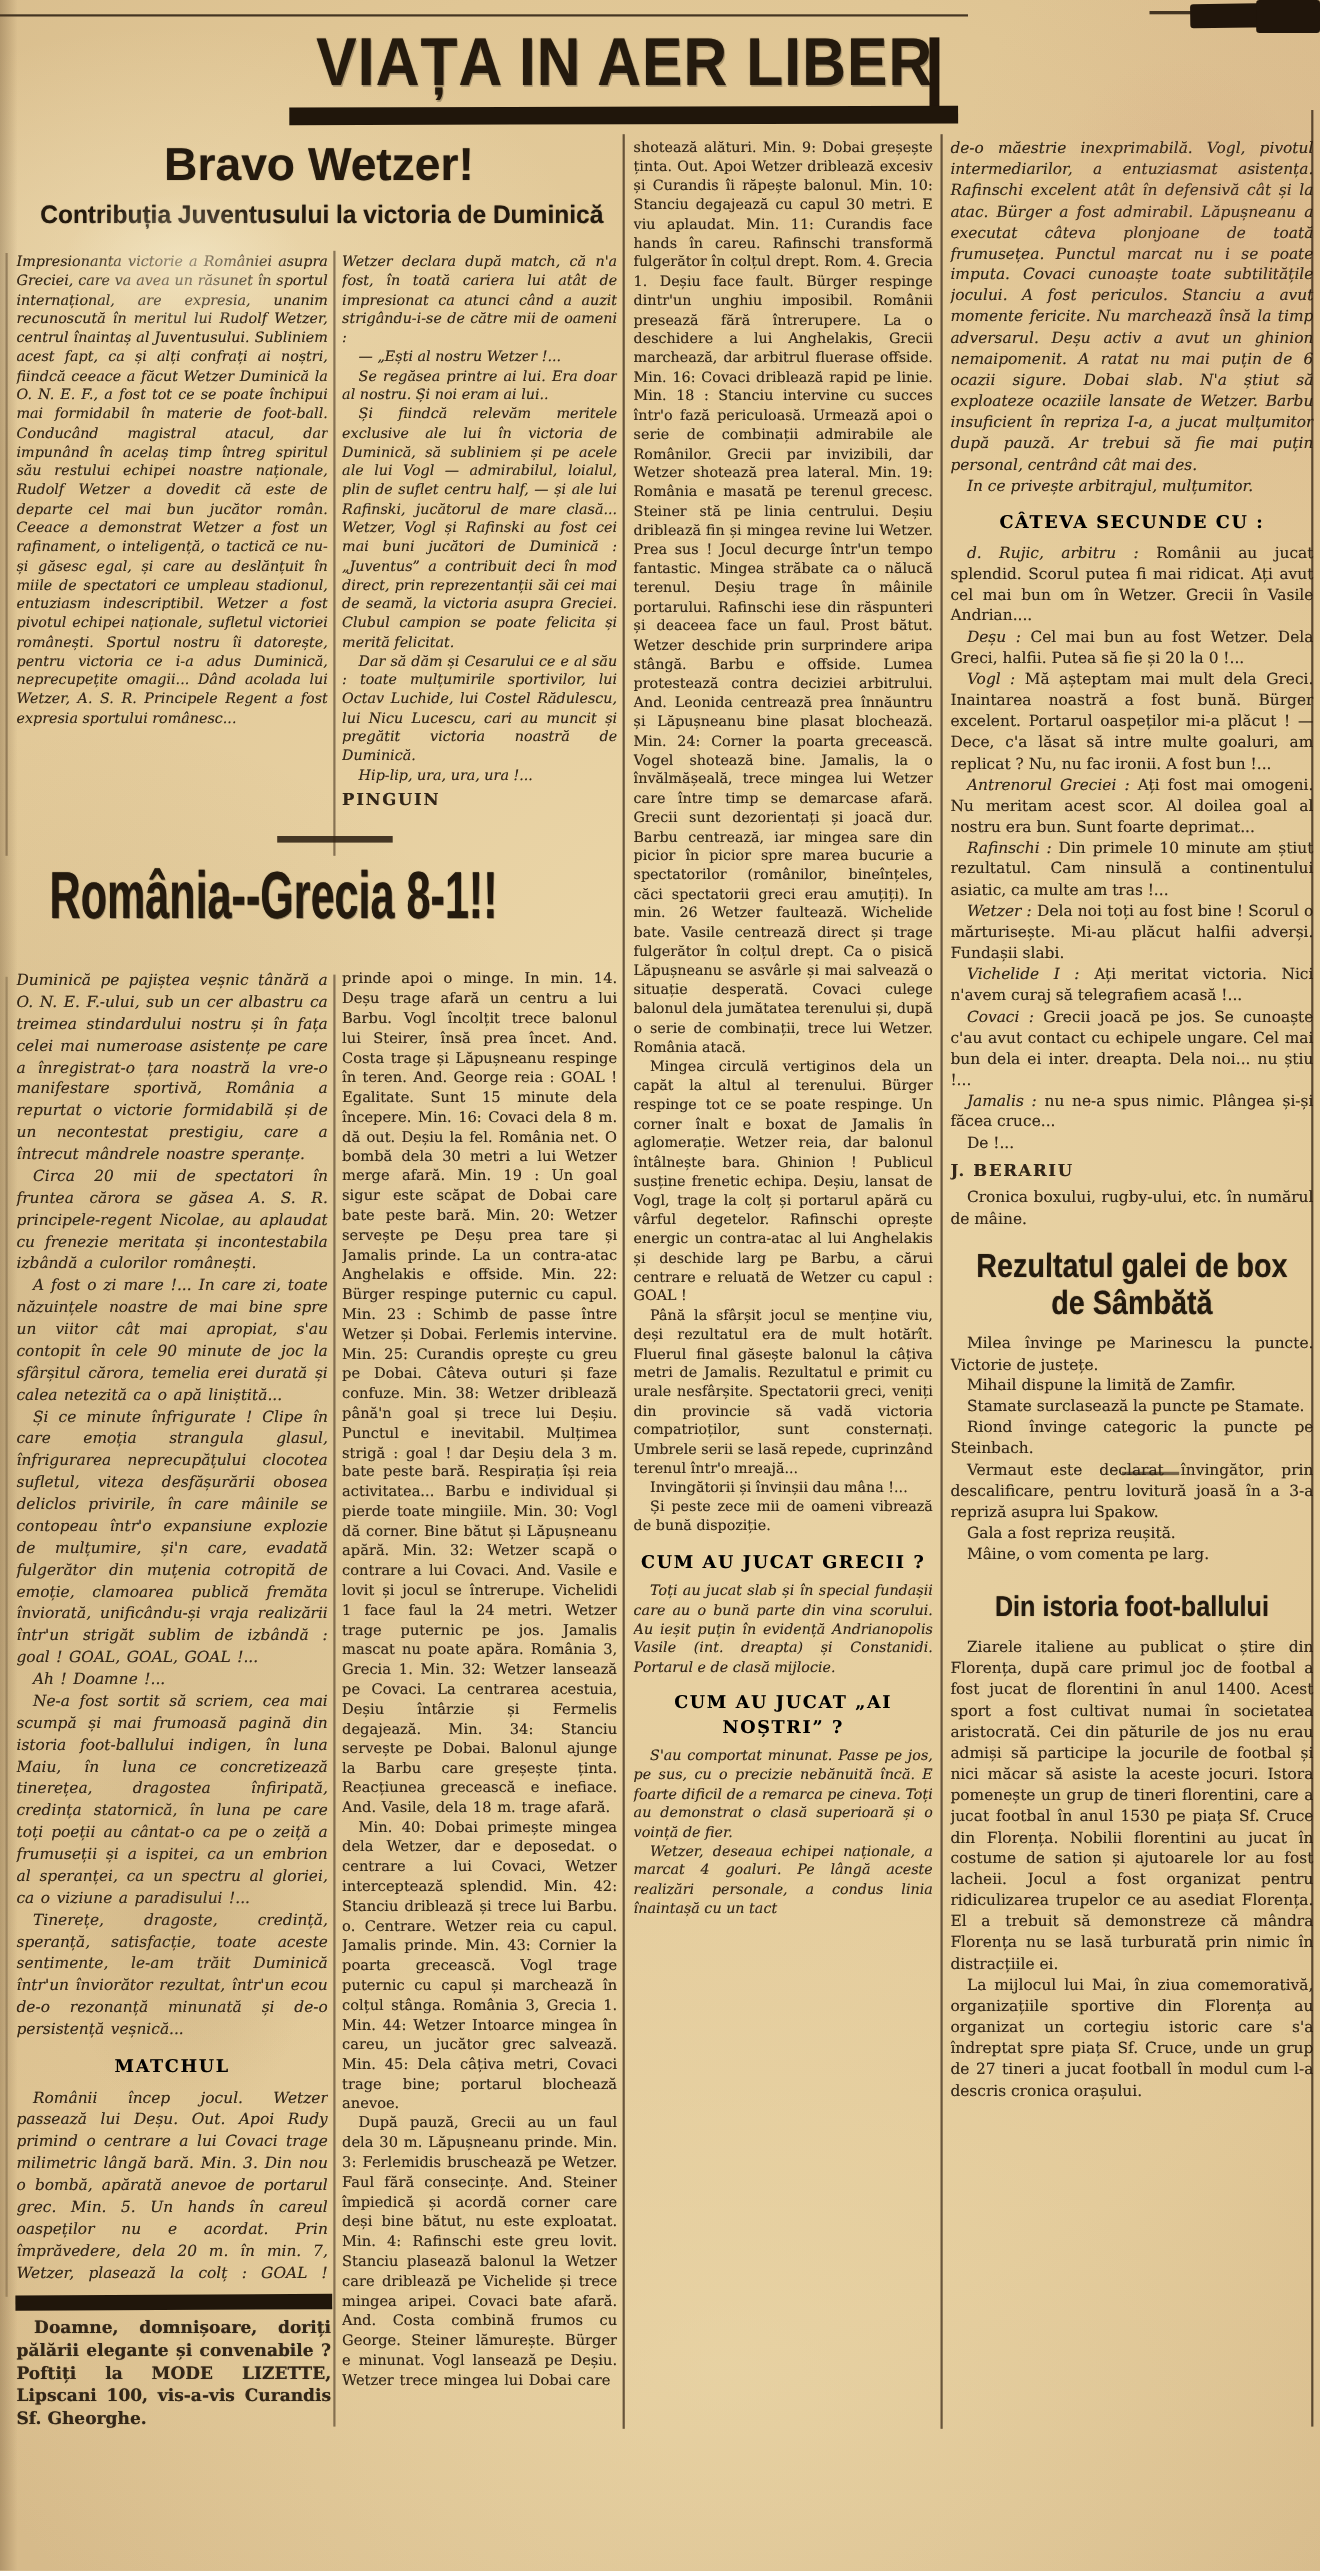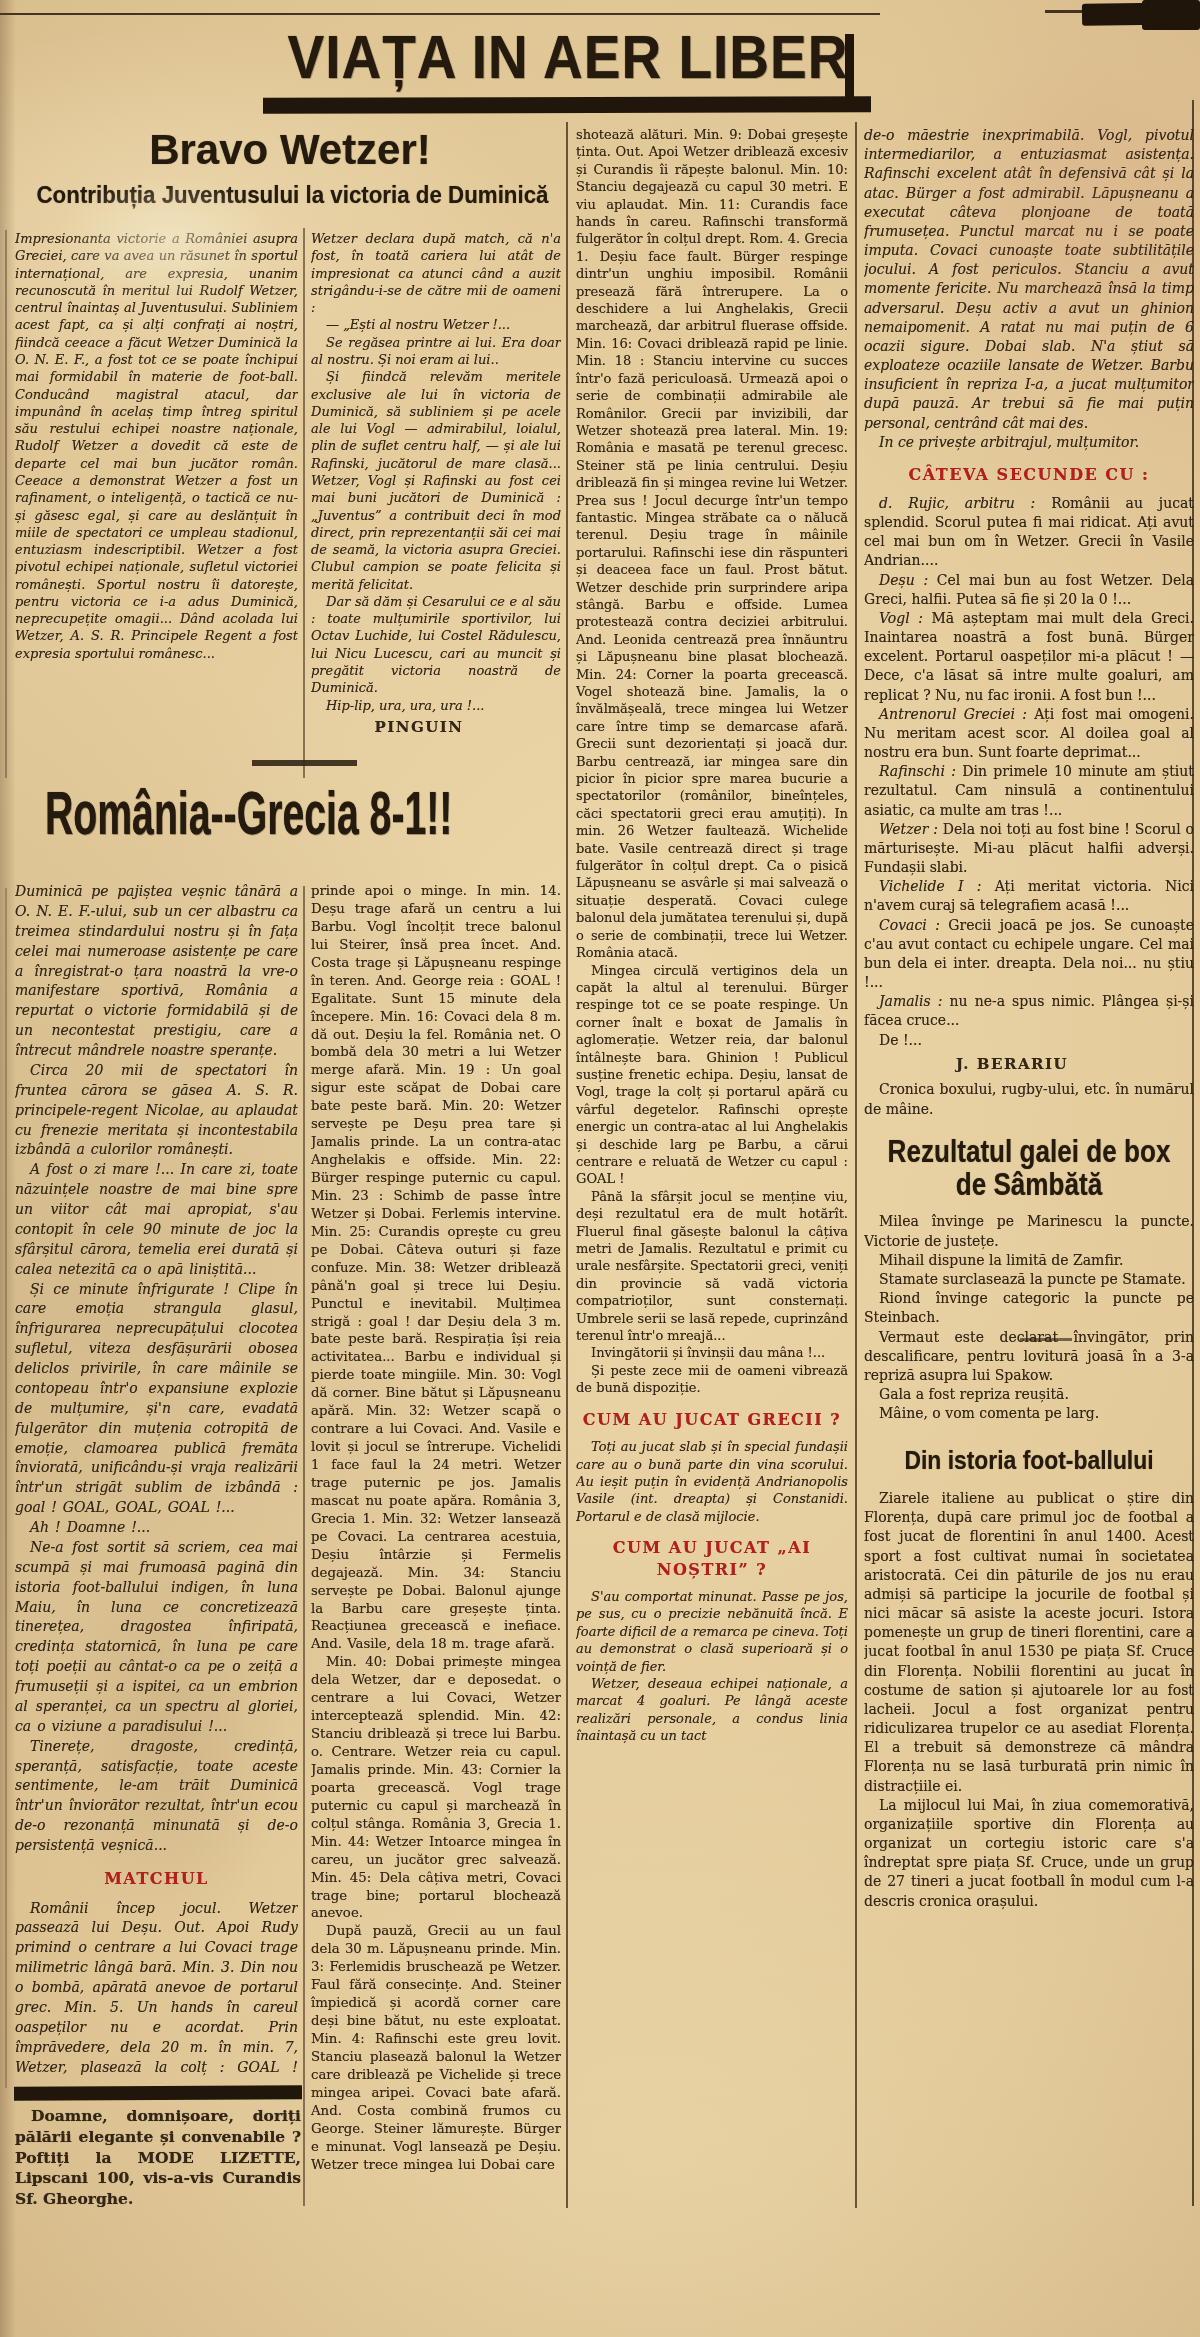--- a/index.html
+++ b/index.html
@@ -49,28 +49,28 @@
     text-shadow:0 0 1px rgba(36,26,14,.7), 1px 1px 0 rgba(36,26,14,.3);
   }
 
   .col{position:absolute;text-align:justify;overflow:hidden;
        text-shadow:0 0 .6px rgba(51,38,23,.5)}
   .col p{text-indent:15px;margin:0}
   .col p.noindent{text-indent:0}
   .italic-col p{font-style:italic}
   p.ital{font-style:italic}
   .subhead{font-weight:bold;text-align:center;letter-spacing:1.5px;font-size:16px;
-           margin:12px 0 8px;color:#b91c1c}
+           margin:12px 0 8px;color:#000000}
   .bighead{font-family:"Liberation Sans", sans-serif;font-weight:800;font-size:29px;line-height:1.1;
            text-align:center;white-space:pre-line;margin:18px 0 12px;color:#241a0e;
            transform:scale(.9,1.05);text-shadow:0 0 1px rgba(36,26,14,.6)}
   .bighead2{font-family:"Liberation Sans", sans-serif;font-weight:800;font-size:26px;
            text-align:center;margin:20px 0 10px;color:#241a0e;white-space:nowrap;
            transform:scaleX(.88);transform-origin:center;text-shadow:0 0 1px rgba(36,26,14,.6)}
-  .sig{text-align:center;font-weight:bold;letter-spacing:1.5px;font-size:15px;
+  .sig{text-align:left;font-weight:bold;letter-spacing:1.5px;font-size:15px;
        padding-right:34px;margin:4px 0 6px}
   p.boldp{font-weight:normal}
   p.interview i{font-weight:normal}
 
   #colA-top, #colB-top{font-size:13px;line-height:1.33}
   #colA-bot{font-size:14px;line-height:1.42;word-spacing:1.5px}
   #colB-bot{font-size:13.3px;line-height:1.35;word-spacing:1px}
   #colC{font-size:13px;line-height:1.34}
   #colD{font-size:14px;line-height:1.37}
 

